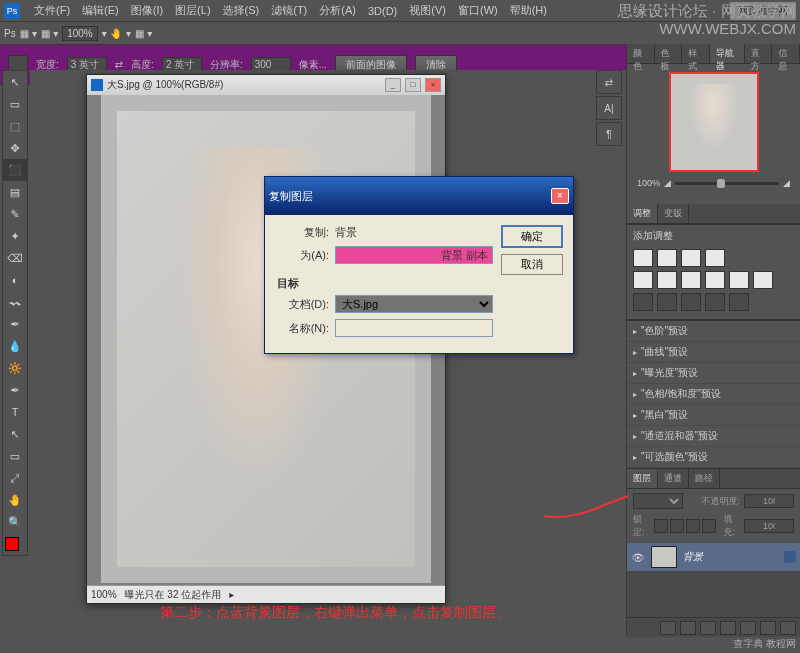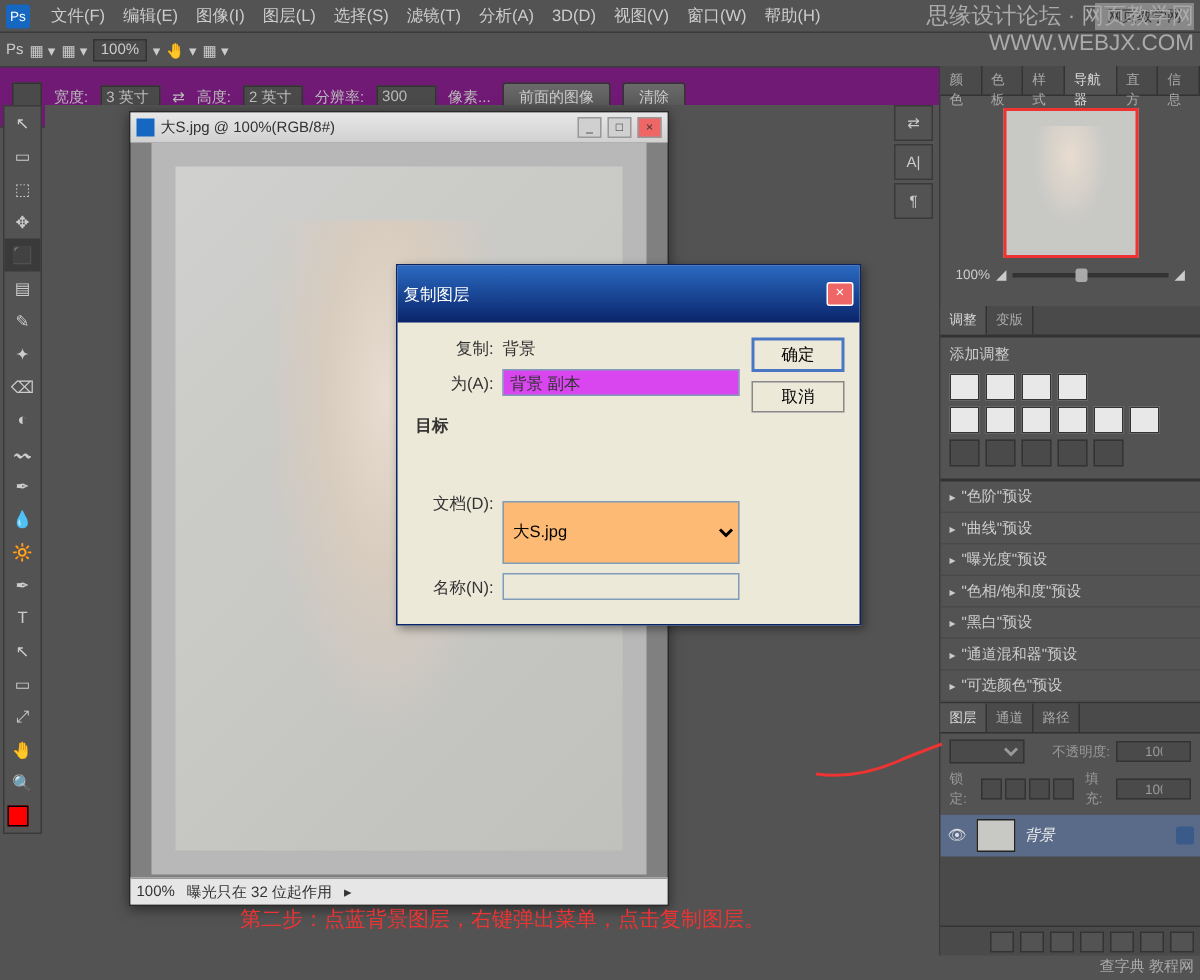--- a/index.html
+++ b/index.html
@@ -42,22 +42,22 @@
     .dialog { position: absolute; left: 264px; top: 176px; width: 310px; background: #ece9d8; border: 1px solid #0a246a; box-shadow: 2px 2px 6px rgba(0,0,0,0.4); z-index: 100; }
     .dialog-titlebar { height: 38px; background: linear-gradient(#2a6ac1,#0a246a); color: white; display: flex; align-items: center; padding: 0 4px; font-size: 11px; }
     .dialog-titlebar .spacer { flex: 1; }
     .dialog-titlebar .close-btn { width: 18px; height: 16px; background: #e66; border: 1px solid #fff; color: white; font-size: 10px; text-align: center; line-height: 14px; cursor: pointer; border-radius: 2px; }
     .dialog-body { padding: 10px; display: flex; gap: 8px; }
     .dialog-fields { flex: 1; }
     .dialog-fields .row { display: flex; align-items: center; margin-bottom: 6px; gap: 6px; }
     .dialog-fields .lbl { width: 54px; text-align: right; font-size: 11px; color: #333; }
     .dialog-fields .val { font-size: 11px; color: #333; }
     .dialog-fields input[type=text] { flex: 1; border: 1px solid #7f9db9; padding: 2px 4px; font-size: 11px; background: white; }
-    .dialog-fields input.highlighted { background: #d946ef; color: #333; }
-    .dialog-fields select { flex: 1; border: 1px solid #7f9db9; padding: 13px 2px; font-size: 11px; background: #fdba74; margin-top: 39px; }
+    .dialog-fields input.highlighted { background: #ec4899; color: #333; text-align: right; }
+    .dialog-fields select { flex: 1; border: 1px solid #7f9db9; padding: 1px 2px; font-size: 11px; background: #737373; }
     .dialog-fields .section { font-size: 11px; color: #333; margin: 12px 0 4px 2px; font-weight: bold; }
     .dialog-buttons { display: flex; flex-direction: column; gap: 6px; }
     .dialog-buttons button { width: 62px; padding: 2px 0; font-size: 11px; background: #ece9d8; border: 1px solid #888; cursor: pointer; }
     .dialog-buttons button.primary { border: 2px solid #4a77c4; }
     
     .right-panels { position: absolute; right: 0; top: 44px; width: 174px; bottom: 16px; background: #535353; border-left: 1px solid #3a3a3a; display: flex; flex-direction: column; }
     .panel-tabs { display: flex; background: #4a4a4a; height: 20px; border-bottom: 1px solid #333; }
     .panel-tabs .tab { padding: 3px 6px; font-size: 9px; color: #aaa; cursor: pointer; border-right: 1px solid #333; }
     .panel-tabs .tab.active { background: #535353; color: #ddd; }
     

